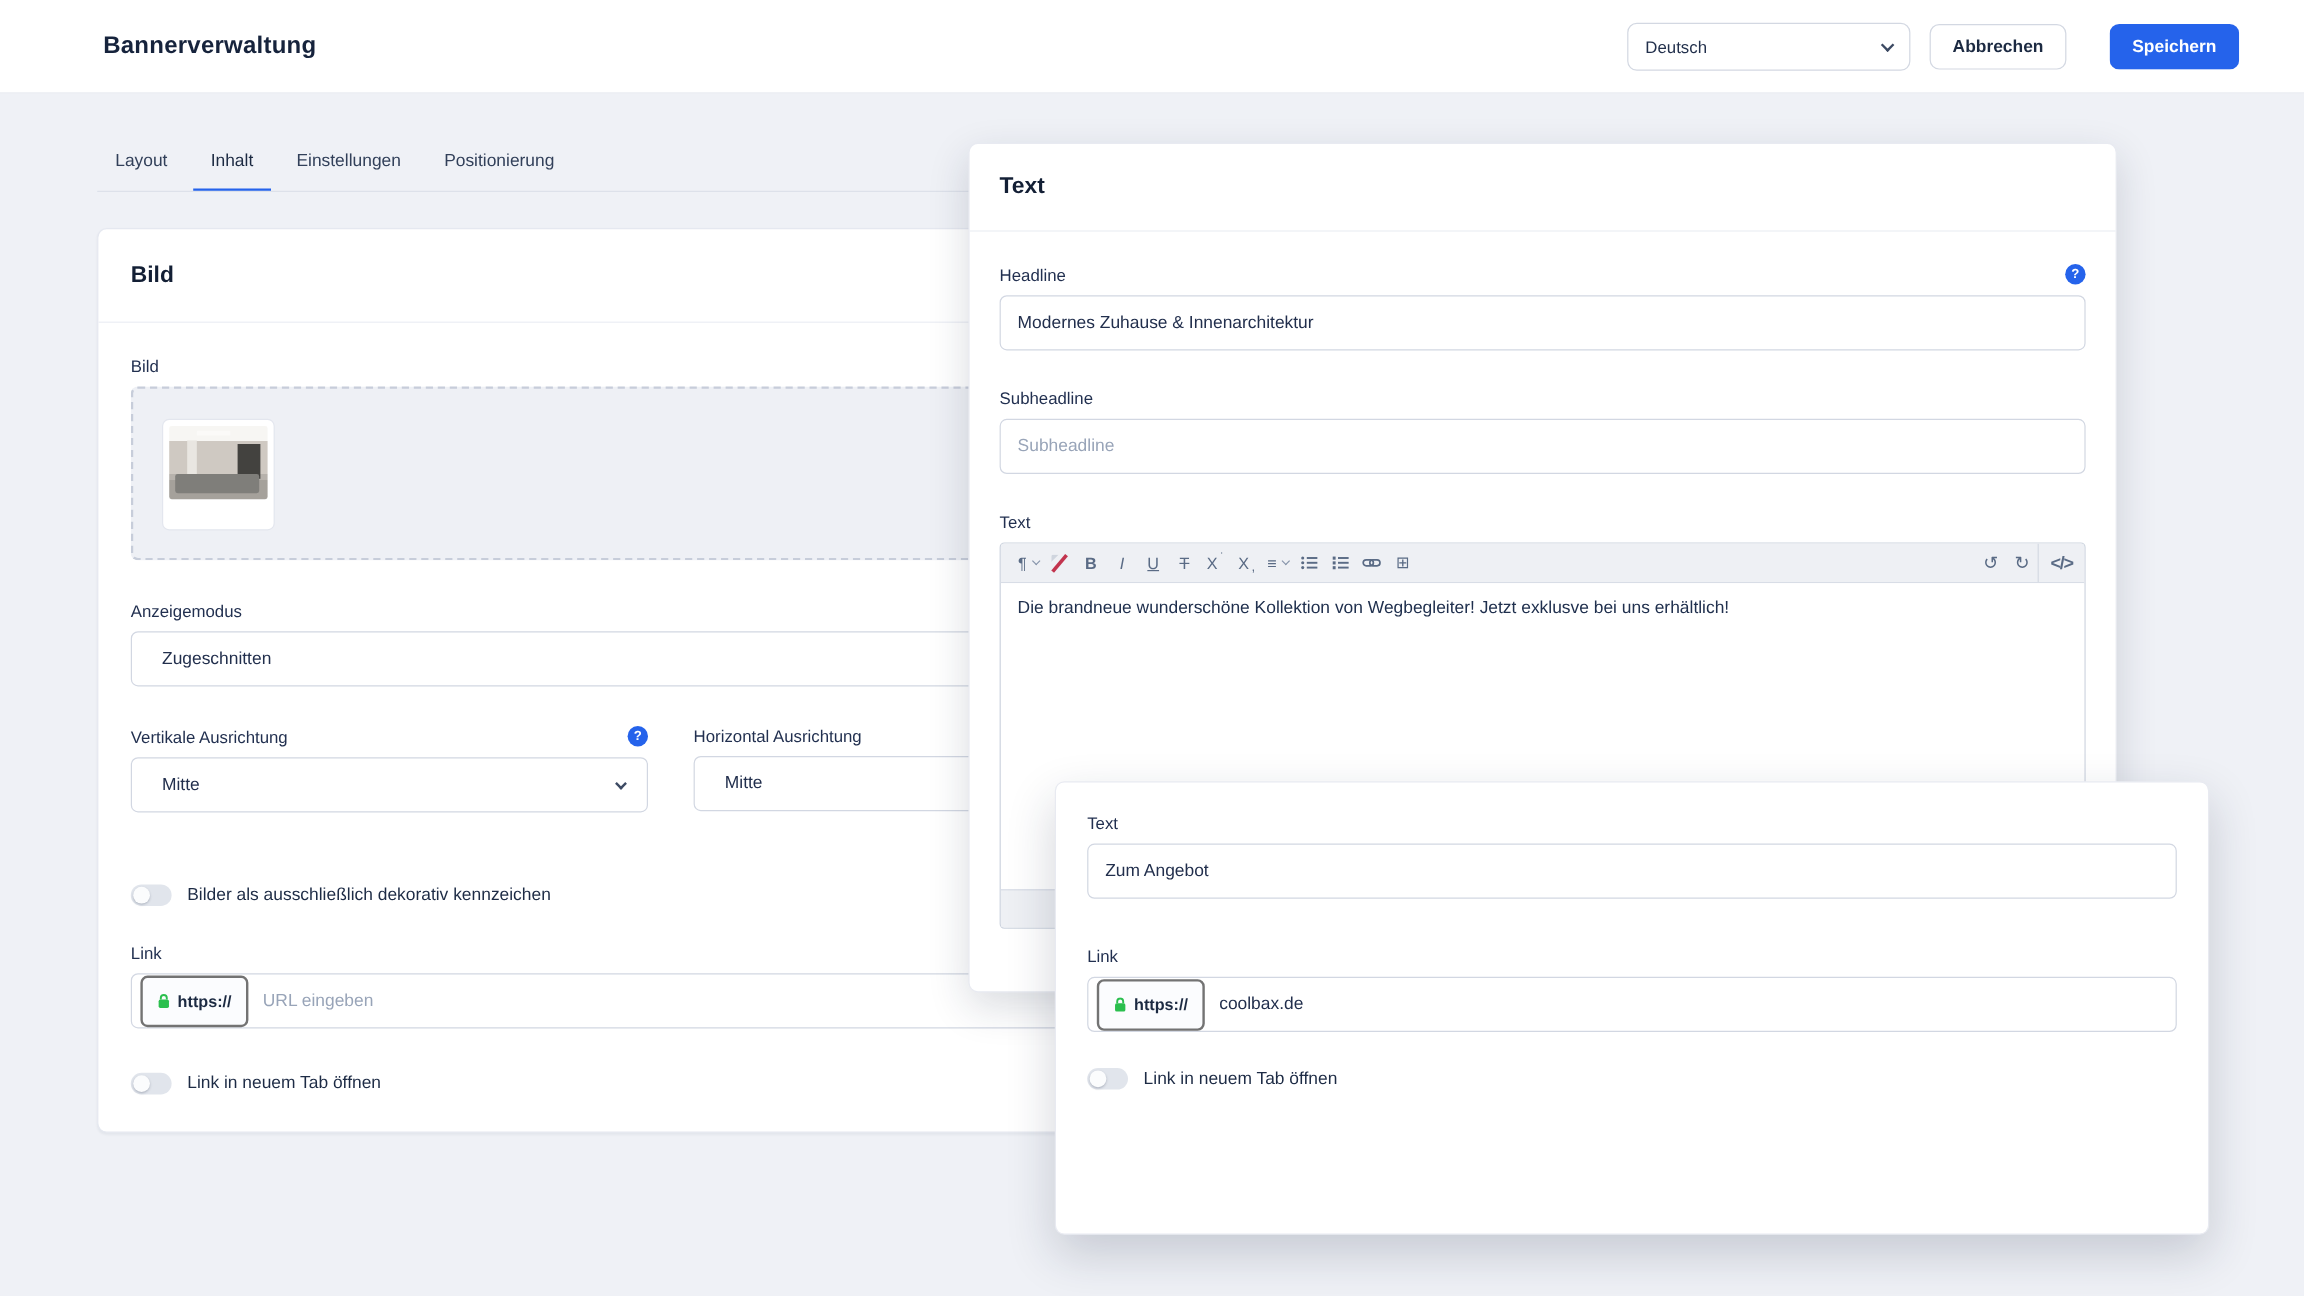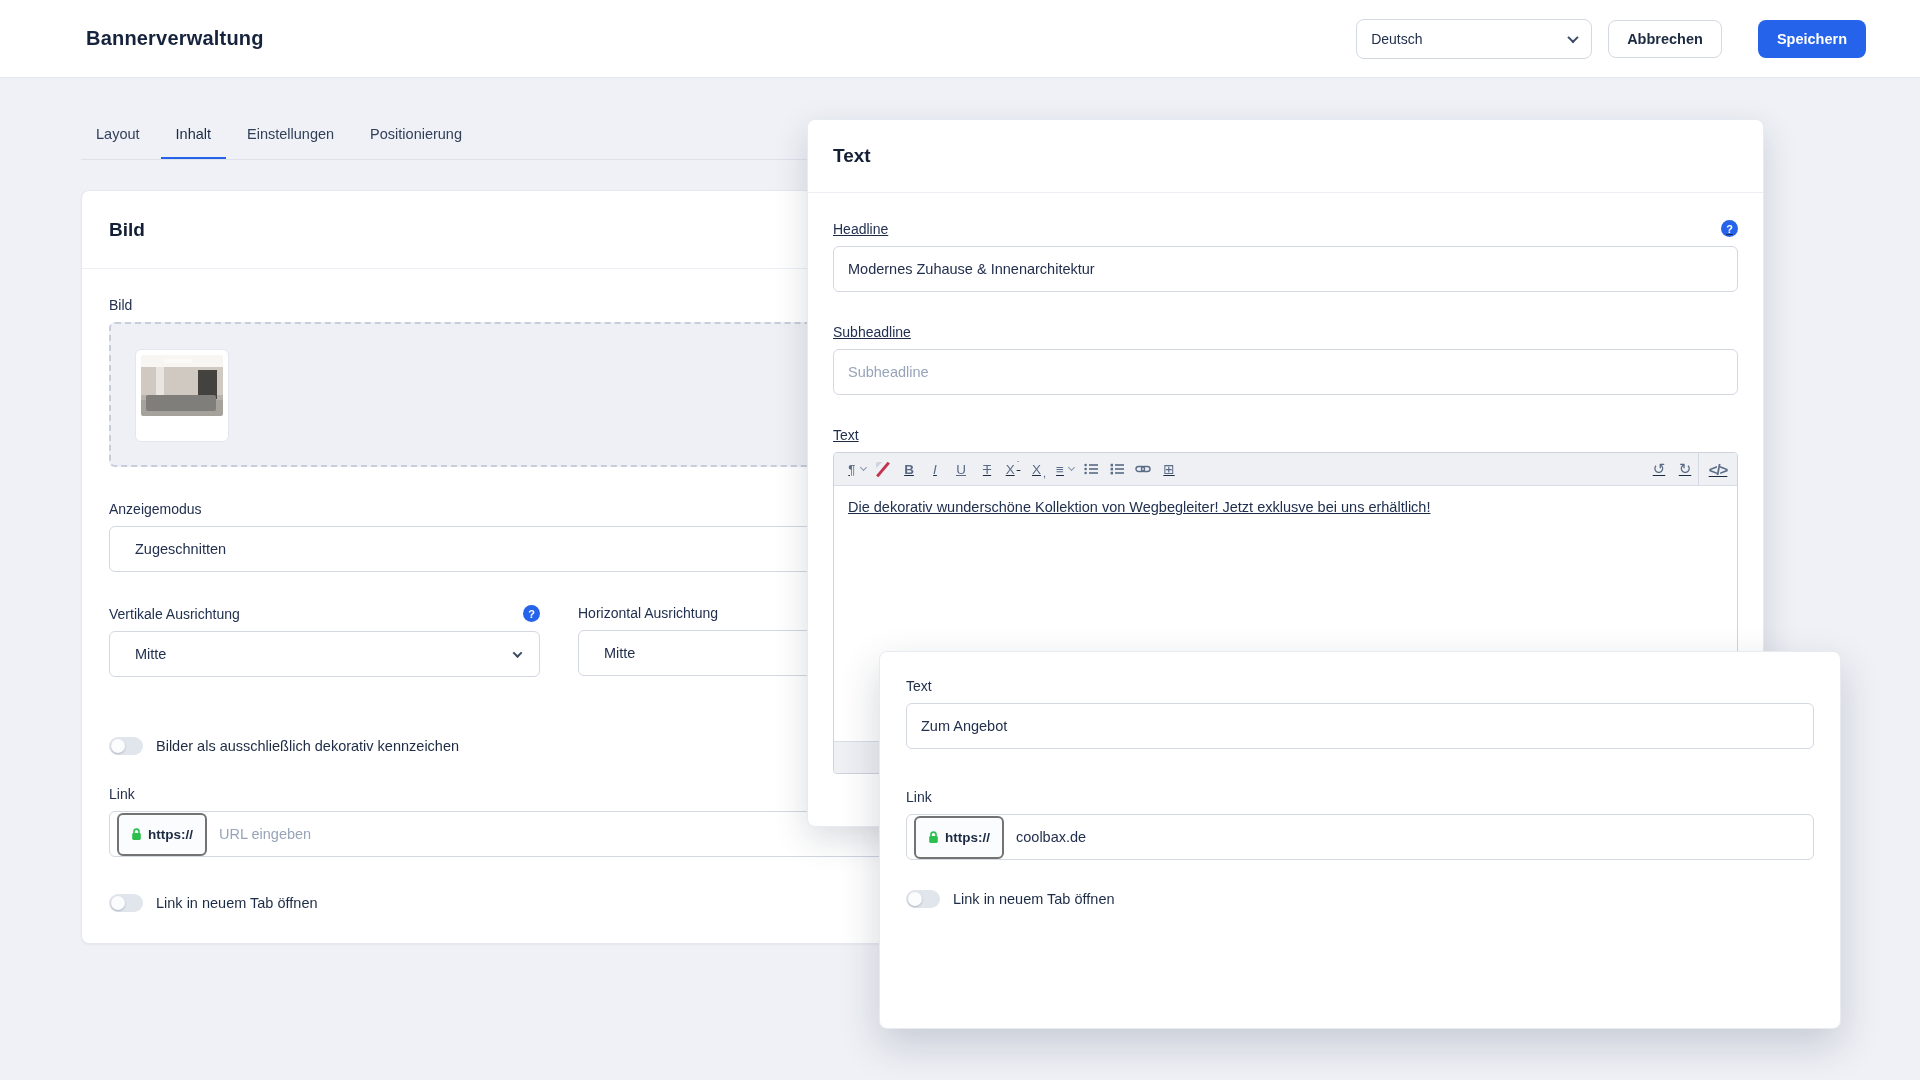--- a/index.html
+++ b/index.html
@@ -124,21 +124,21 @@
   .link-input input {
     border:none; outline:none; flex:1; height:100%; padding:0 12px;
     font-family:inherit; font-size:14.5px; color:#222f4d; background:transparent;
   }
   .link-input input::placeholder { color:#98a4b8; }
 
   
   .text-card { left:807px; top:119px; width:957px; height:708px; z-index:2;
     border:1px solid #e8eaf1; box-shadow:0 12px 34px rgba(25,35,65,.16); }
   .text-card .card-head { height:73px; padding:0 25px; }
-  .text-body { padding:27px 25px;text-decoration:underline; }
+  .text-body { padding:27px 25px; }
   .gap32 { margin-top:32px; }
 
   
   .rte { margin-top:0; border:1px solid #ccd3de; border-radius:4px; overflow:hidden; height:322px;
     display:flex; flex-direction:column; }
   .rte-toolbar {
     height:33px; background:#eef0f4; border-bottom:1px solid #d8dde6;
     display:flex; align-items:center; padding:0 0 0 10px; flex:none;
   }
   .ticon {
@@ -337,21 +337,21 @@
           </span>
           <span class="ticon">⊞</span>
           <div class="right-group">
             <span class="ticon">↺</span>
             <span class="ticon">↻</span>
             <div class="sep-cell">
               <span class="ticon code">&lt;/&gt;</span>
             </div>
           </div>
         </div>
-        <div class="rte-content">Die dekorativ wunderschöne Kollektion von Wegbegleiter! Jetzt exklusve bei uns erhältlich!</div>
+        <div class="rte-content">Die brandneue wunderschöne Kollektion von Wegbegleiter! Jetzt exklusve bei uns erhältlich!</div>
         <div class="rte-footer"></div>
       </div>
 
     </div>
   </section>
 
   <section class="card button-card">
     <div class="button-body">
 
       <label class="f-label">Text</label>

